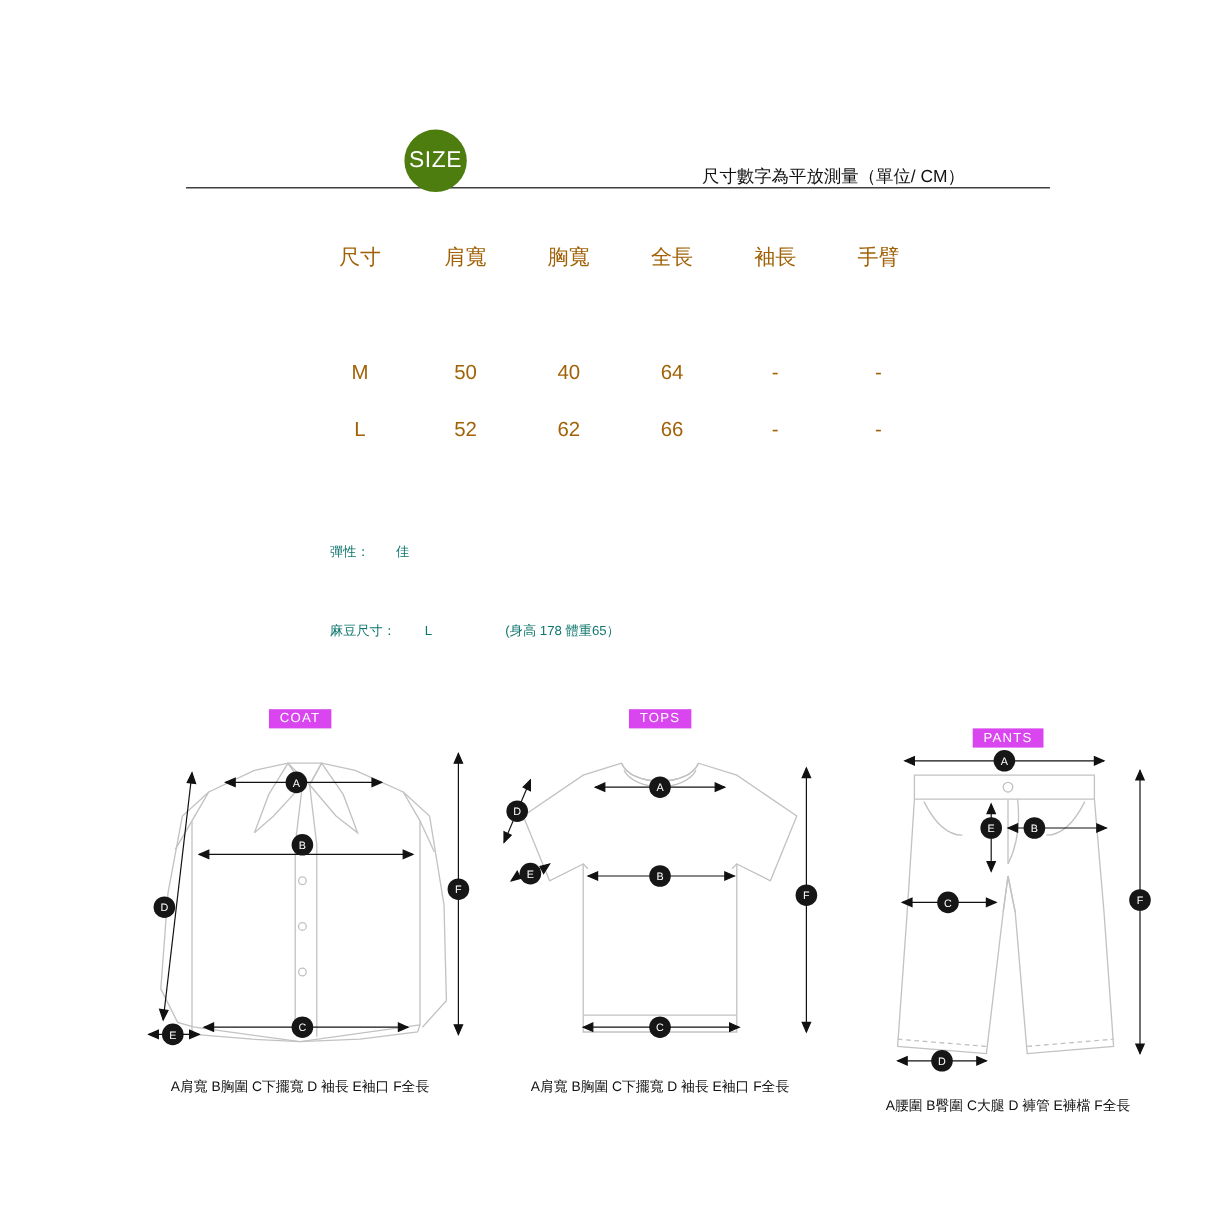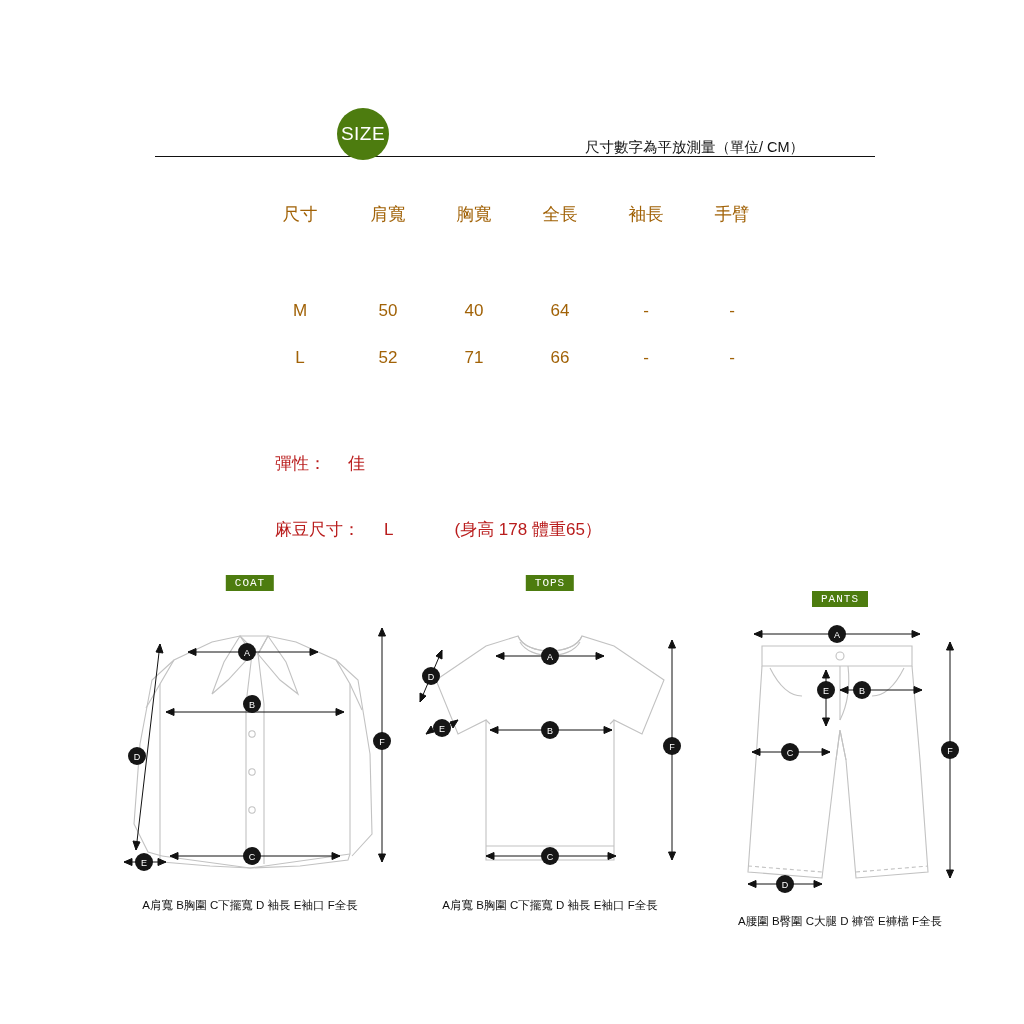--- a/index.html
+++ b/index.html
@@ -73,22 +73,22 @@
     color: #a16207;
   }
   .size-table th { font-size: 17.5px; }
   .size-table tr.spacer td { height: 50px; }
   .col-label { width: 90px; }
   .col-val   { width: 86px; }
 
   
   .note-line {
     position: absolute;
-    font-size: 17px;
-    color: #b91c1c;
+    font-size: 11px;
+    color: #0f766e;
     white-space: nowrap;
   }
   .note-elastic { left: 275px; top: 452px; }
   .note-elastic .nv { margin-left: 22px; }
   .note-model { left: 275px; top: 518px; }
   .note-model .nv { margin-left: 24px; }
   .note-model .nx { margin-left: 61px; }
 
   
   .diagrams {
@@ -103,29 +103,28 @@
     top: 0;
     width: 300px;
     height: 345px;
   }
   .panel-coat  { left: 100px; }
   .panel-tops  { left: 400px; }
   .panel-pants { left: 690px; margin-top: 16px; }
 
   .panel-tag {
     position: absolute;
-    top: 5px;
+    top: 21px;
     left: 50%;
     transform: translateX(-50%);
-    background: #4d7c0f;
+    background: #d946ef;
     color: #ffffff;
     font-size: 11px;
     letter-spacing: 1px;
     padding: 2px 9px 2px 9px;
-    font-family: Liberation Mono, monospace;
   }
   .panel-caption {
     position: absolute;
     bottom: 2px;
     left: 50%;
     transform: translateX(-50%);
     font-size: 11.5px;
     color: #111;
     white-space: nowrap;
   }
@@ -164,21 +163,21 @@
       <td>M</td>
       <td>50</td>
       <td>40</td>
       <td>64</td>
       <td>-</td>
       <td>-</td>
     </tr>
     <tr>
       <td>L</td>
       <td>52</td>
-      <td>71</td>
+      <td>62</td>
       <td>66</td>
       <td>-</td>
       <td>-</td>
     </tr>
   </tbody>
 </table>
 
 <div class="note-line note-elastic">
   <span>彈性：</span><span class="nv">佳</span>
 </div>

